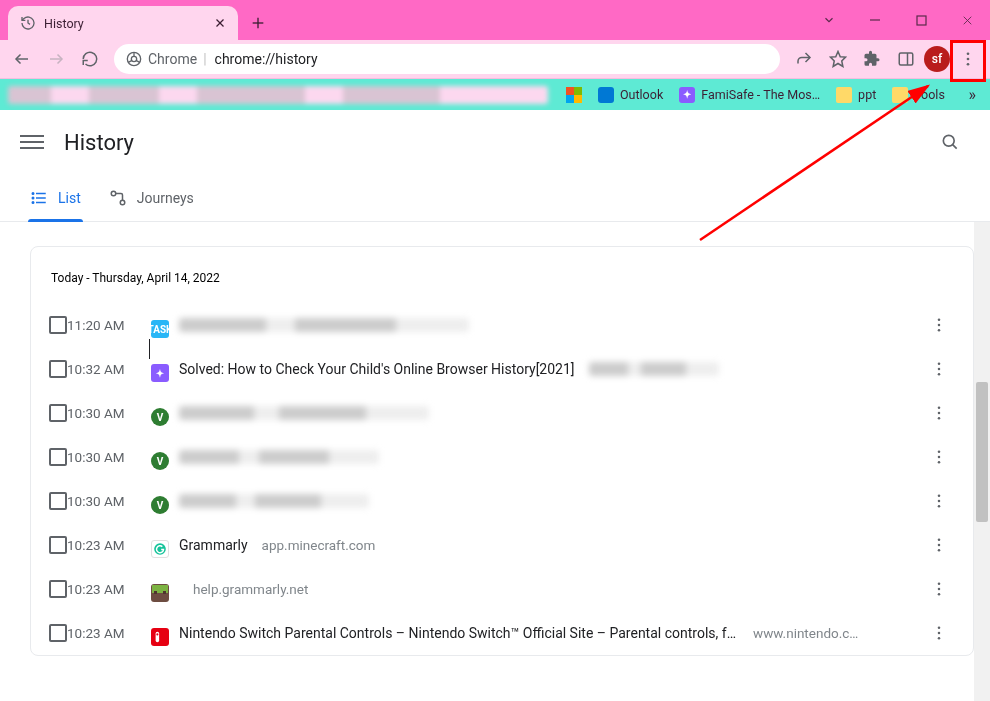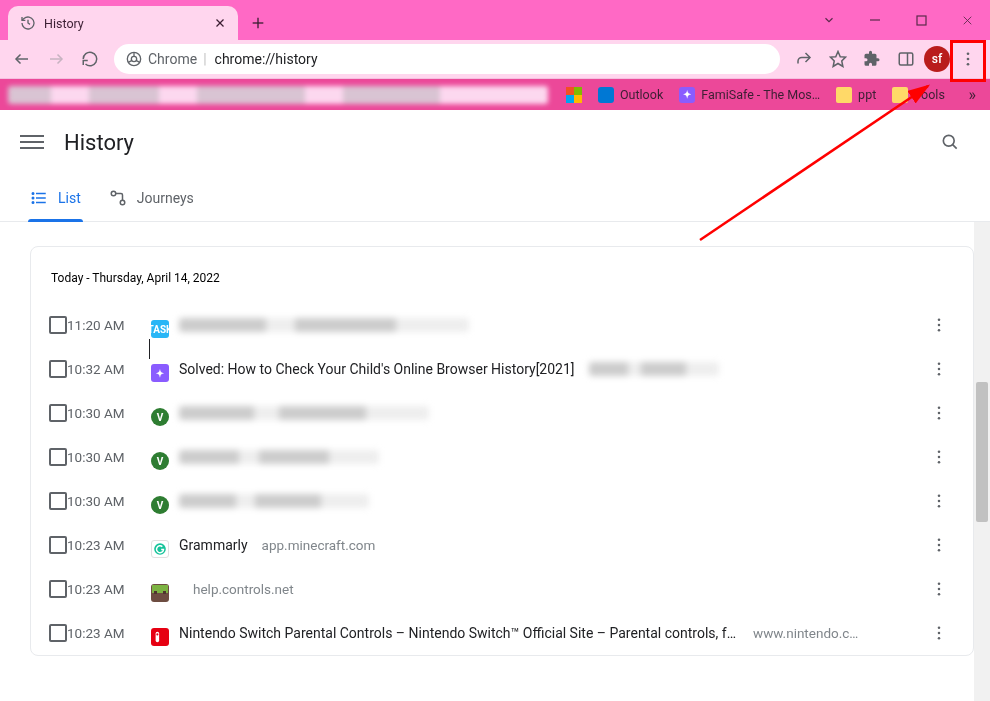--- a/index.html
+++ b/index.html
@@ -23,21 +23,21 @@
   .omnibox { flex: 1; height: 30px; background: #fff; border-radius: 15px; display: flex; align-items: center; padding: 0 12px; margin: 1px 6px; font-size: 14px; color: #202124; gap: 8px; }
   .chrome-chip { display: flex; align-items: center; gap: 6px; color: #5f6368; font-size: 14px; }
   .chrome-chip .sep { color: #c4c4c4; }
   .url-text { color: #202124; }
   .toolbar-right { display: flex; align-items: center; gap: 2px; }
   .avatar { width: 26px; height: 26px; border-radius: 50%; background: #b91c1c; color: #fff; font-size: 12px; display: flex; align-items: center; justify-content: center; font-weight: 500; }
 
   .highlight-box { position: absolute; border: 3px solid #ff0000; width: 36px; height: 42px; right: 4px; top: 40px; pointer-events: none; z-index: 50; }
 
   
-  .bookmarks { height: 32px; background: #ec4899; border-top: 1px solid #f5bfe0; display: flex; align-items: center; padding: 0 8px; font-size: 12.5px; color: #3c1f33; overflow: hidden; }
+  .bookmarks { height: 32px; background: #5eead4; border-top: 1px solid #f5bfe0; display: flex; align-items: center; padding: 0 8px; font-size: 12.5px; color: #3c1f33; overflow: hidden; }
   .bm-blur { flex: 0 0 540px; height: 18px; margin-right: 10px; background: linear-gradient(90deg,#d9c4d3 0 8%,#fcd8ef 8% 15%,#d9c4d3 15% 28%,#fcd8ef 28% 35%,#d9c4d3 35% 55%,#fcd8ef 55% 62%,#d9c4d3 62% 80%,#fcd8ef 80% 100%); filter: blur(2.5px); border-radius: 3px; }
   .bm-item { display: flex; align-items: center; gap: 6px; padding: 0 8px; white-space: nowrap; }
   .bm-ico { width: 16px; height: 16px; border-radius: 3px; }
   .ms4 { display: grid; grid-template-columns: 8px 8px; grid-template-rows: 8px 8px; gap: 0; }
   .ms4 > div:nth-child(1){background:#f25022}.ms4 > div:nth-child(2){background:#7fba00}.ms4 > div:nth-child(3){background:#00a4ef}.ms4 > div:nth-child(4){background:#ffb900}
   .bm-fs { background:#8a5cff; display:flex; align-items:center; justify-content:center; color:#fff; font-size:10px; font-weight:700; }
   .bm-folder { background:#ffd968; border-radius:2px; }
   .bm-more { margin-left:auto; font-size:16px; padding:0 6px; }
 
   
@@ -369,21 +369,21 @@
             <div class="cb"></div>
             <div class="time">10:23 AM</div>
             <div class="fav mc">
               <svg width="16" height="16" viewBox="0 0 16 16">
                 <rect width="16" height="16" fill="#7cb342"></rect>
                 <rect y="8" width="16" height="8" fill="#6d4c41"></rect>
                 <rect x="2" y="6" width="3" height="3" fill="#4e342e"></rect>
                 <rect x="11" y="6" width="3" height="3" fill="#4e342e"></rect>
               </svg>
             </div>
-            <div class="dom">help.controls.net</div>
+            <div class="dom">help.grammarly.net</div>
             <div class="row-more">
               <svg viewBox="0 0 24 24" width="18" height="18" fill="#5f6368">
                 <circle cx="12" cy="5" r="1.7"></circle>
                 <circle cx="12" cy="12" r="1.7"></circle>
                 <circle cx="12" cy="19" r="1.7"></circle>
               </svg>
             </div>
           </div>
           <div class="row">
             <div class="cb"></div>

